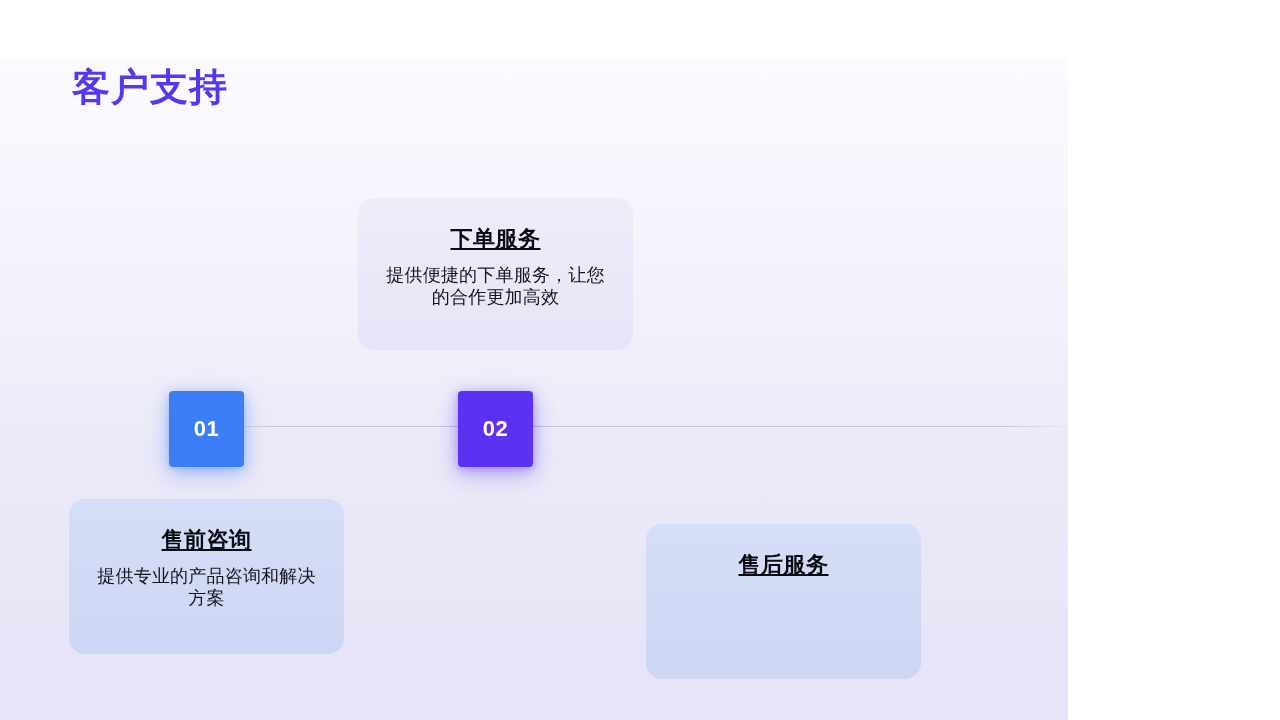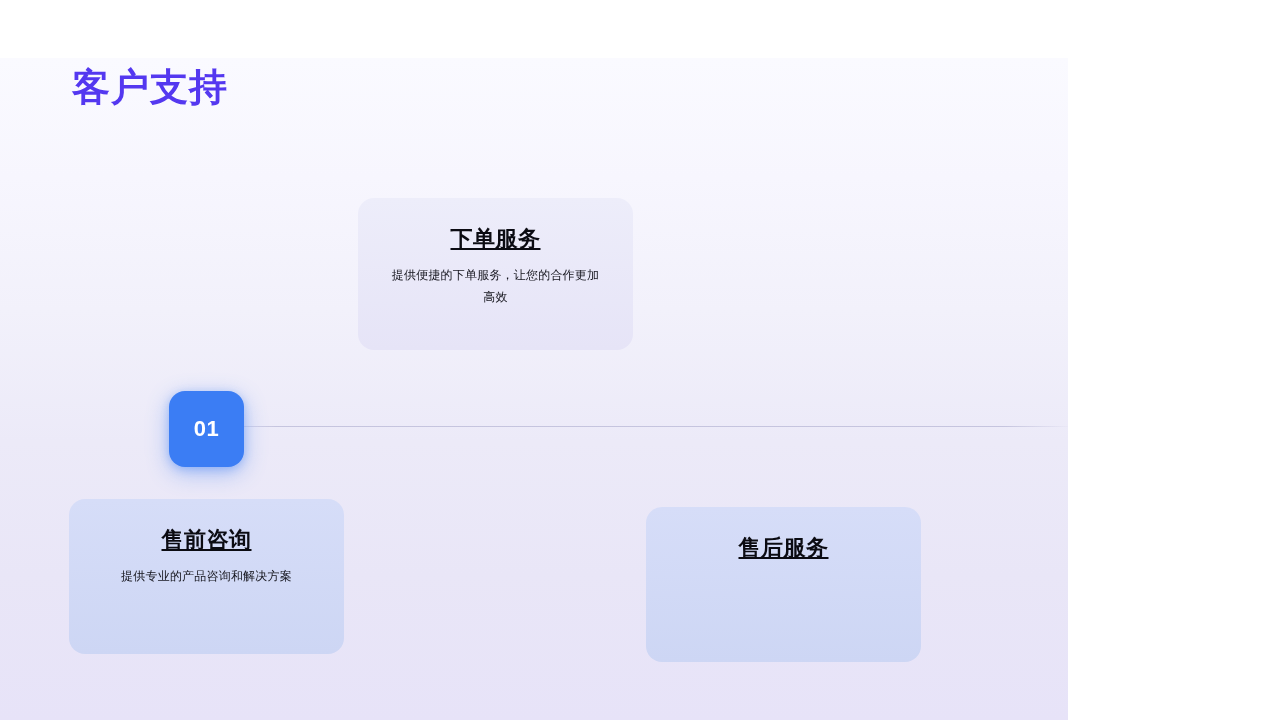--- a/index.html
+++ b/index.html
@@ -70,21 +70,21 @@
                 rgba(150,150,190,0.45) 92%,
                 rgba(160,160,200,0.0) 100%);
   }
 
   
   .badge {
     position: absolute;
     top: 333px;
     width: 75px;
     height: 76px;
-    border-radius: 16px;
+    border-radius: 4px;
     display: flex;
     align-items: center;
     justify-content: center;
     font-size: 22px;
     font-weight: 700;
     color: #ffffff;
     letter-spacing: 0.5px;
     z-index: 4;
   }
   .badge.blue {
@@ -116,34 +116,34 @@
     background: linear-gradient(180deg, #ededfa 0%, #e6e4f7 100%);
   }
   .card.bottom {
     height: 155px;
     background: linear-gradient(180deg, #d6ddf8 0%, #cdd6f4 100%);
   }
 
   .card-2 { left: 358px; top: 140px; }
   .card-4 { left: 934px; top: 145px; }
   .card-1 { left: 69px; top: 441px; }
-  .card-3 { left: 646px; top: 449px; }
+  .card-3 { left: 646px; top: 466px; }
 
   .card-title {
     font-size: 22px;
     font-weight: 700;
     color: #0b0b12;
     line-height: 30px;
     letter-spacing: 0.5px;
     margin-bottom: 10px;
     text-decoration: underline;
   }
 
   .card-desc {
-    font-size: 12px;
+    font-size: 18px;
     font-weight: 400;
     color: #15151d;
     line-height: 22px;
     letter-spacing: 0.2px;
     padding: 0 6px;
   }
 </style>
 </head>
 <body>
 
@@ -159,20 +159,23 @@
 
     <div class="card top card-2">
       <div class="card-title">下单服务</div>
       <div class="card-desc">提供便捷的下单服务，让您的合作更加高效</div>
     </div>
 
 
     <div class="badge blue badge-1">
       <span>01</span>
     </div>
+    <div class="badge violet badge-2">
+      <span>02</span>
+    </div>
 
     <div class="card bottom card-1">
       <div class="card-title">售前咨询</div>
       <div class="card-desc">提供专业的产品咨询和解决方案</div>
     </div>
 
     <div class="card bottom card-3">
       <div class="card-title">售后服务</div>
     </div>
 

